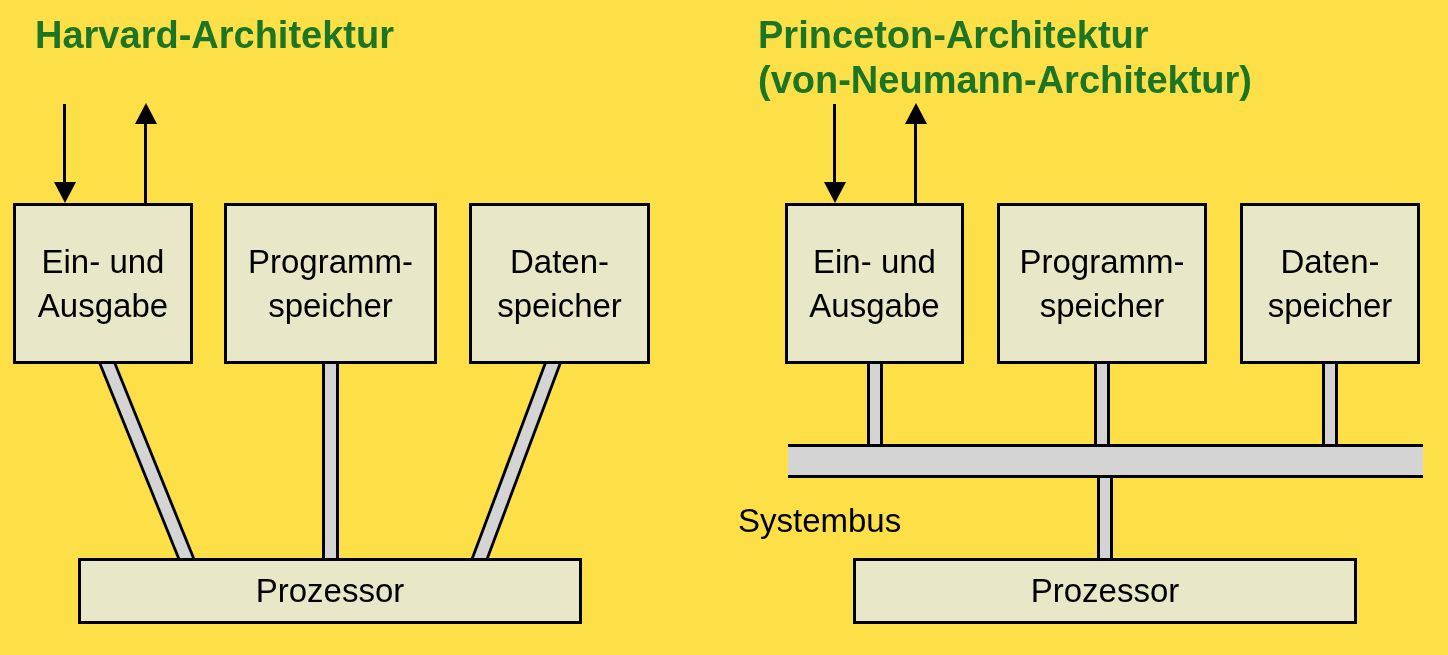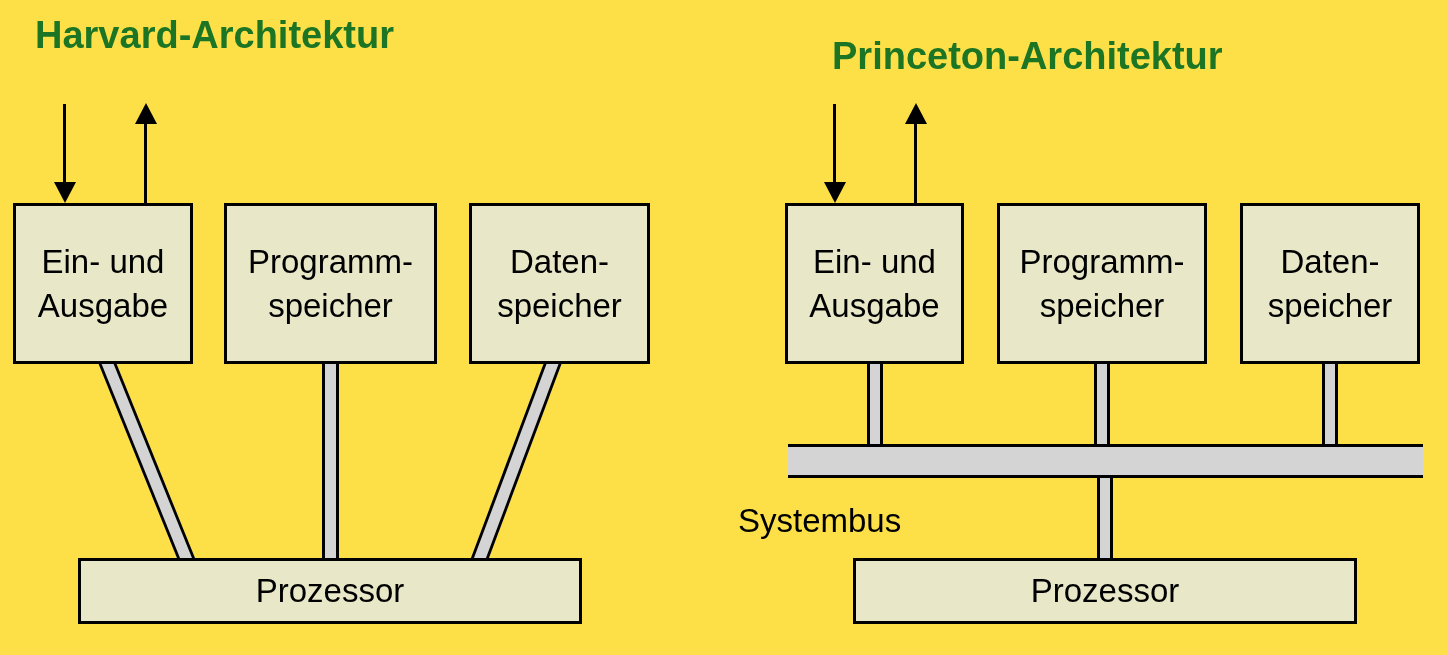--- a/index.html
+++ b/index.html
@@ -76,22 +76,23 @@
       <span>Daten-</span>
       <span>speicher</span>
     </div>
 
     <div class="box" style="left:78px;top:558px;width:504px;height:66px;">
       <span>Prozessor</span>
     </div>
   </div>
 
   <div>
-    <div class="title" style="left:832px;top:13px;margin-top:21px;">
+    <div class="title" style="left:758px;top:13px;">
       <div>Princeton-Architektur</div>
+      <div>(von-Neumann-Architektur)</div>
     </div>
 
     <div>
       <div class="arrow-line" style="left:833px;top:104px;height:82px;"></div>
       <div class="arrow-head-down" style="left:824px;top:182px;"></div>
     </div>
     <div>
       <div class="arrow-head-up" style="left:905px;top:103px;"></div>
       <div class="arrow-line" style="left:914px;top:123px;height:82px;"></div>
     </div>

